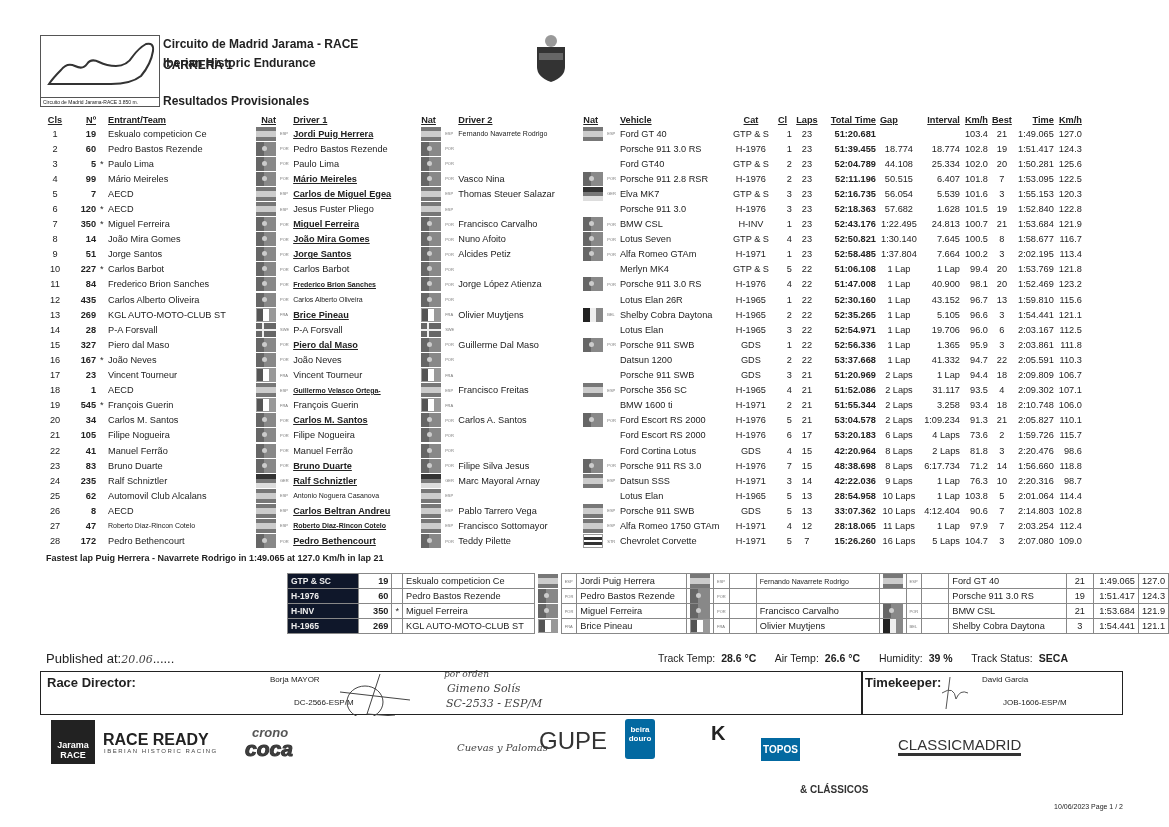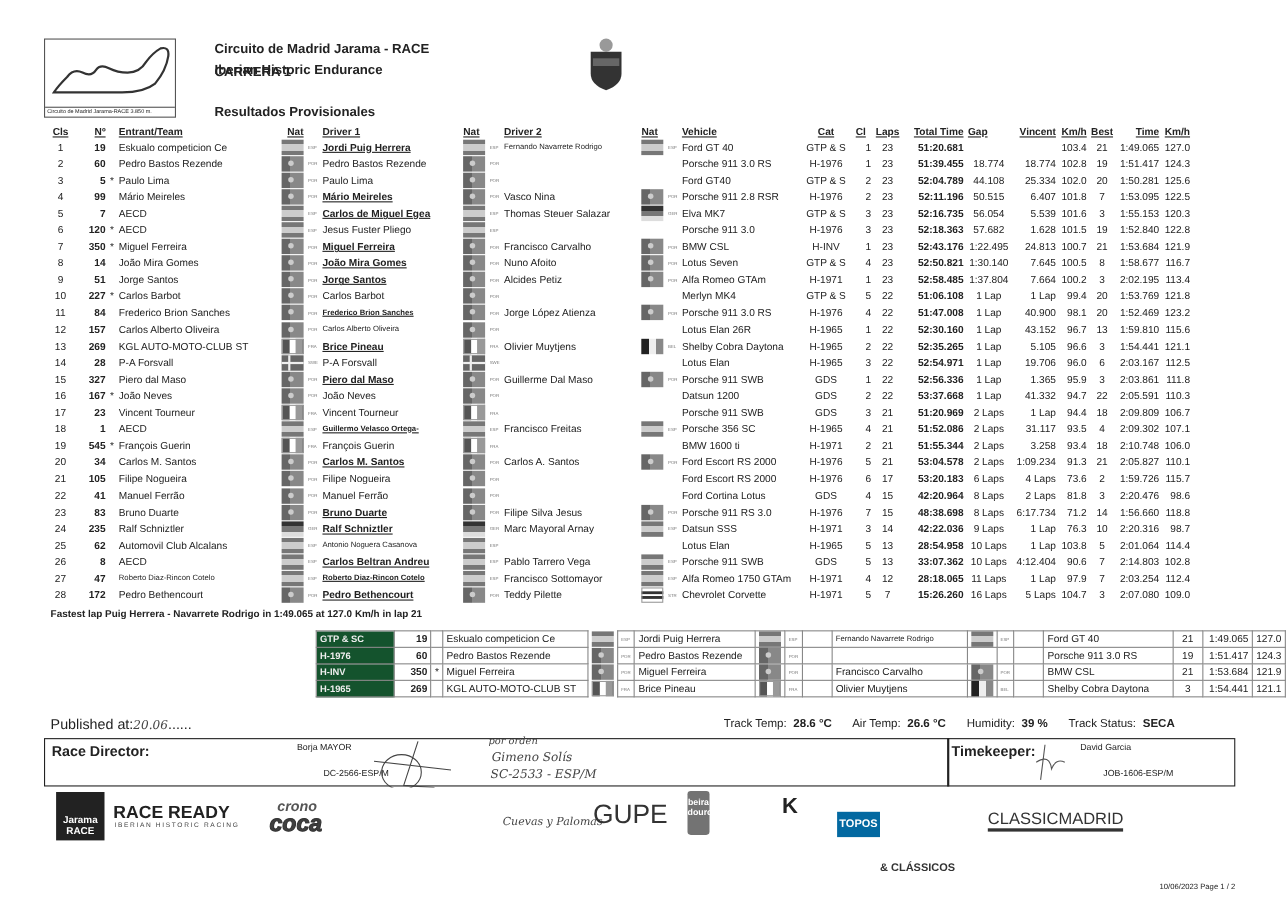--- a/index.html
+++ b/index.html
@@ -1,21 +1,21 @@
 <!DOCTYPE html>
 <html><head>
 <meta charset="utf-8">
 <style>
   * { box-sizing: border-box; margin: 0; padding: 0; }
   body { width: 1169px; height: 827px; background: #fff; font-family: "Liberation Sans", sans-serif; color: #222; position: relative; overflow: hidden; }
   .abs { position: absolute; }
   #track-map { left: 40px; top: 35px; width: 120px; height: 72px; border: 1px solid #555; }
   #track-map svg { width: 118px; height: 60px; }
   #track-caption { position: absolute; bottom: 0; left: 0; right: 0; font-size: 5px; border-top: 1px solid #555; padding: 1px 2px; white-space: nowrap; overflow: hidden; }
-  .title-line { font-weight: bold; font-size: 12px; left: 163px; color: #222; margin-left: 32px; }
+  .title-line { font-weight: bold; font-size: 12px; left: 163px; color: #222; }
   #logo-historic { left: 534px; top: 33px; width: 34px; height: 50px; }
   table.results { position: absolute; left: 40px; top: 113px; border-collapse: collapse; font-size: 9.2px; }
   table.results th { font-weight: bold; text-decoration: underline; text-align: left; padding: 0 2px; height: 13px; white-space: nowrap; }
   table.results td { height: 15.1px; padding: 0 2px; white-space: nowrap; }
   .c-cls { width: 30px; text-align: center !important; }
   .c-no { width: 28px; text-align: right !important; font-weight: bold; }
   .c-star { width: 8px; }
   .c-ent { width: 148px; }
   .c-flag { width: 22px; }
   .c-code { width: 10px; font-size: 4px; color: #777; }
@@ -41,21 +41,21 @@
   .flag-FRA { background: linear-gradient(90deg, #555 0 33%, #fff 33% 66%, #999 66%); border: 1px solid #999; }
   .flag-SWE { background: #666; position: relative; }
   .flag-SWE::before { content: ""; position: absolute; left: 0; right: 0; top: 6px; height: 2px; background: #eee; }
   .flag-SWE::after { content: ""; position: absolute; top: 0; bottom: 0; left: 6px; width: 2px; background: #eee; }
   .flag-GER { background: linear-gradient(#333 0 33%, #777 33% 66%, #ddd 66%); }
   .flag-BEL { background: linear-gradient(90deg, #222 0 33%, #eee 33% 66%, #888 66%); }
   .flag-STR { background: linear-gradient(#fff 0 20%, #333 20% 45%, #fff 45% 55%, #333 55% 80%, #fff 80%); border: 1px solid #999; }
   #fastest-lap { left: 46px; top: 553px; font-size: 9px; font-weight: bold; }
   table.cats { position: absolute; left: 287px; top: 573px; border-collapse: collapse; font-size: 9.2px; }
   table.cats td { border: 1px solid #888; height: 15px; padding: 0 3px; white-space: nowrap; }
-  table.cats td.catcell { background: #14532d; color: #eee; font-weight: bold; width: 72px; font-size: 8.5px; }
+  table.cats td.catcell { background: #0f172a; color: #eee; font-weight: bold; width: 72px; font-size: 8.5px; }
   #published { left: 46px; top: 651px; font-size: 13px; }
   #weather { left: 658px; top: 652px; font-size: 10.5px; }
   #weather b { margin: 0 16px 0 6px; }
   #sig-box { left: 40px; top: 671px; width: 1083px; height: 44px; border: 1.5px solid #222; }
   #sig-divider { left: 861px; top: 671px; width: 1.5px; height: 44px; background: #222; }
   .sig-label { font-weight: bold; font-size: 13px; }
   .sig-small { font-size: 8px; }
   .hand { font-family: "DejaVu Serif", serif; font-style: italic; font-size: 11px; color: #444; }
   .sponsor { font-weight: bold; }
   #footer-page { right: 46px; top: 803px; font-size: 7px; }
@@ -95,21 +95,21 @@
       <th class="c-code"></th>
       <th class="c-d2">Driver 2</th>
       <th class="c-flag">Nat</th>
       <th class="c-code"></th>
       <th class="c-veh">Vehicle</th>
       <th class="c-cat">Cat</th>
       <th class="c-cl">Cl</th>
       <th class="c-laps">Laps</th>
       <th class="c-tt">Total Time</th>
       <th class="c-gap">Gap</th>
-      <th class="c-int">Vincent</th>
+      <th class="c-int">Interval</th>
       <th class="c-kmh">Km/h</th>
       <th class="c-best">Best</th>
       <th class="c-time">Time</th>
       <th class="c-kmh2">Km/h</th>
     </tr>
   </thead>
   <tbody id="results-body">
       <tr>
         <td class="c-cls">1</td>
         <td class="c-no">19</td>
@@ -380,21 +380,21 @@
         <td class="c-tt">51:47.008</td>
         <td class="c-gap">1 Lap</td>
         <td class="c-int">40.900</td>
         <td class="c-kmh">98.1</td>
         <td class="c-best">20</td>
         <td class="c-time">1:52.469</td>
         <td class="c-kmh2">123.2</td>
       </tr>
       <tr>
         <td class="c-cls">12</td>
-        <td class="c-no">157</td>
+        <td class="c-no">435</td>
         <td class="c-star"></td>
         <td class="c-ent">Carlos Alberto Oliveira</td>
         <td class="c-flag"><span class="flag flag-POR"></span></td>
         <td class="c-code">POR</td>
         <td class="c-d1  small">Carlos Alberto Oliveira</td>
         <td class="c-flag"><span class="flag flag-POR"></span></td>
         <td class="c-code">POR</td>
         <td class="c-d2"></td>
         <td class="c-flag"></td>
         <td class="c-code"></td>
@@ -930,19 +930,19 @@
   <path d="M10 2 L6 34 M2 18 Q14 10 16 24 Q20 14 28 18" fill="none" stroke="#555" stroke-width="1"></path>
 </svg>
 
 <div class="abs" style="left:51px;top:720px;width:44px;height:44px;background:#222;color:#fff;font-size:9px;font-weight:bold;text-align:center;padding-top:20px;line-height:10px"><span>Jarama RACE</span></div>
 <div class="abs sponsor" style="left:103px;top:731px;font-size:16px;color:#222">RACE READY</div>
 <div class="abs" style="left:104px;top:748px;font-size:6px;letter-spacing:1.5px;color:#444">IBERIAN HISTORIC RACING</div>
 <div class="abs sponsor" style="left:252px;top:725px;font-size:13px;font-style:italic;color:#555">crono</div>
 <div class="abs sponsor" style="left:245px;top:737px;font-size:21px;font-style:italic;color:#404040;-webkit-text-stroke:1px #333">coca</div>
 <div class="abs hand" style="left:457px;top:742px;font-size:10px">Cuevas y Palomas</div>
 <div class="abs" style="left:539px;top:727px;font-size:24px;color:#333">GUPE</div>
-<div class="abs" style="left:625px;top:719px;width:20px;height:40px;background:#737373;color:#fff;font-size:8px;font-weight:bold;text-align:center;padding-top:6px;border-radius:3px">beira douro</div>
+<div class="abs" style="left:625px;top:719px;width:30px;height:40px;background:#0369a1;color:#fff;font-size:8px;font-weight:bold;text-align:center;padding-top:6px;border-radius:3px">beira douro</div>
 <div class="abs sponsor" style="left:711px;top:722px;font-size:20px">K</div>
 <div class="abs sponsor" style="left:761px;top:738px;font-size:10px;background:#0369a1;color:#fff;padding:6px 2px">TOPOS</div>
 <div class="abs sponsor" style="left:800px;top:784px;font-size:10px;color:#333">&amp; CLÁSSICOS</div>
 <div class="abs" style="left:898px;top:736px;font-size:15px;color:#333;border-bottom:3px solid #333">CLASSICMADRID</div>
 
 <div id="footer-page" class="abs">10/06/2023 Page 1 / 2</div>
 
 </body></html>

